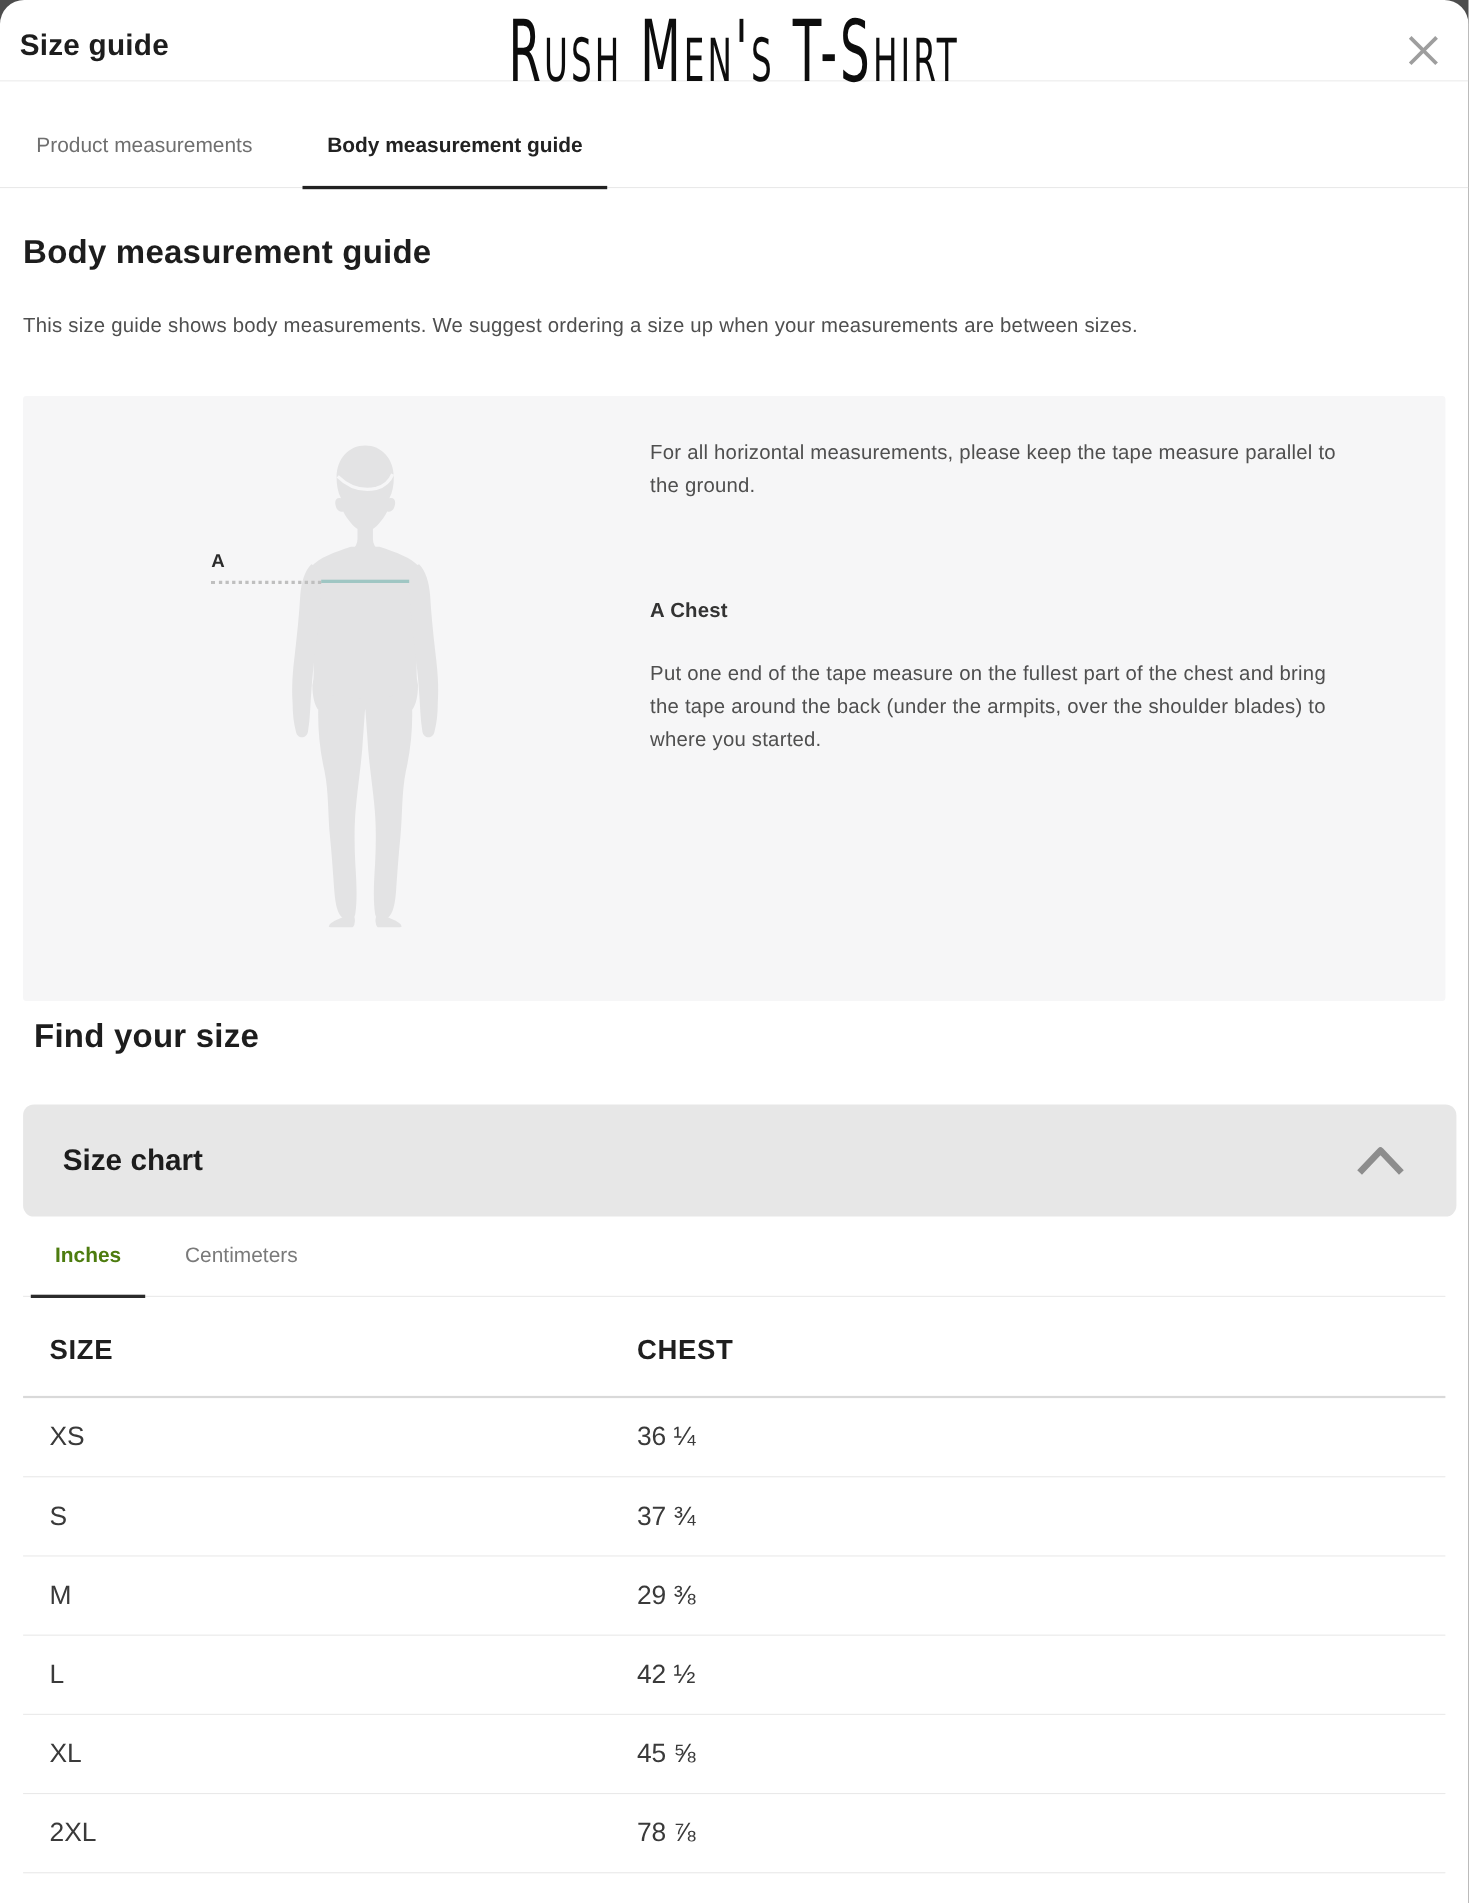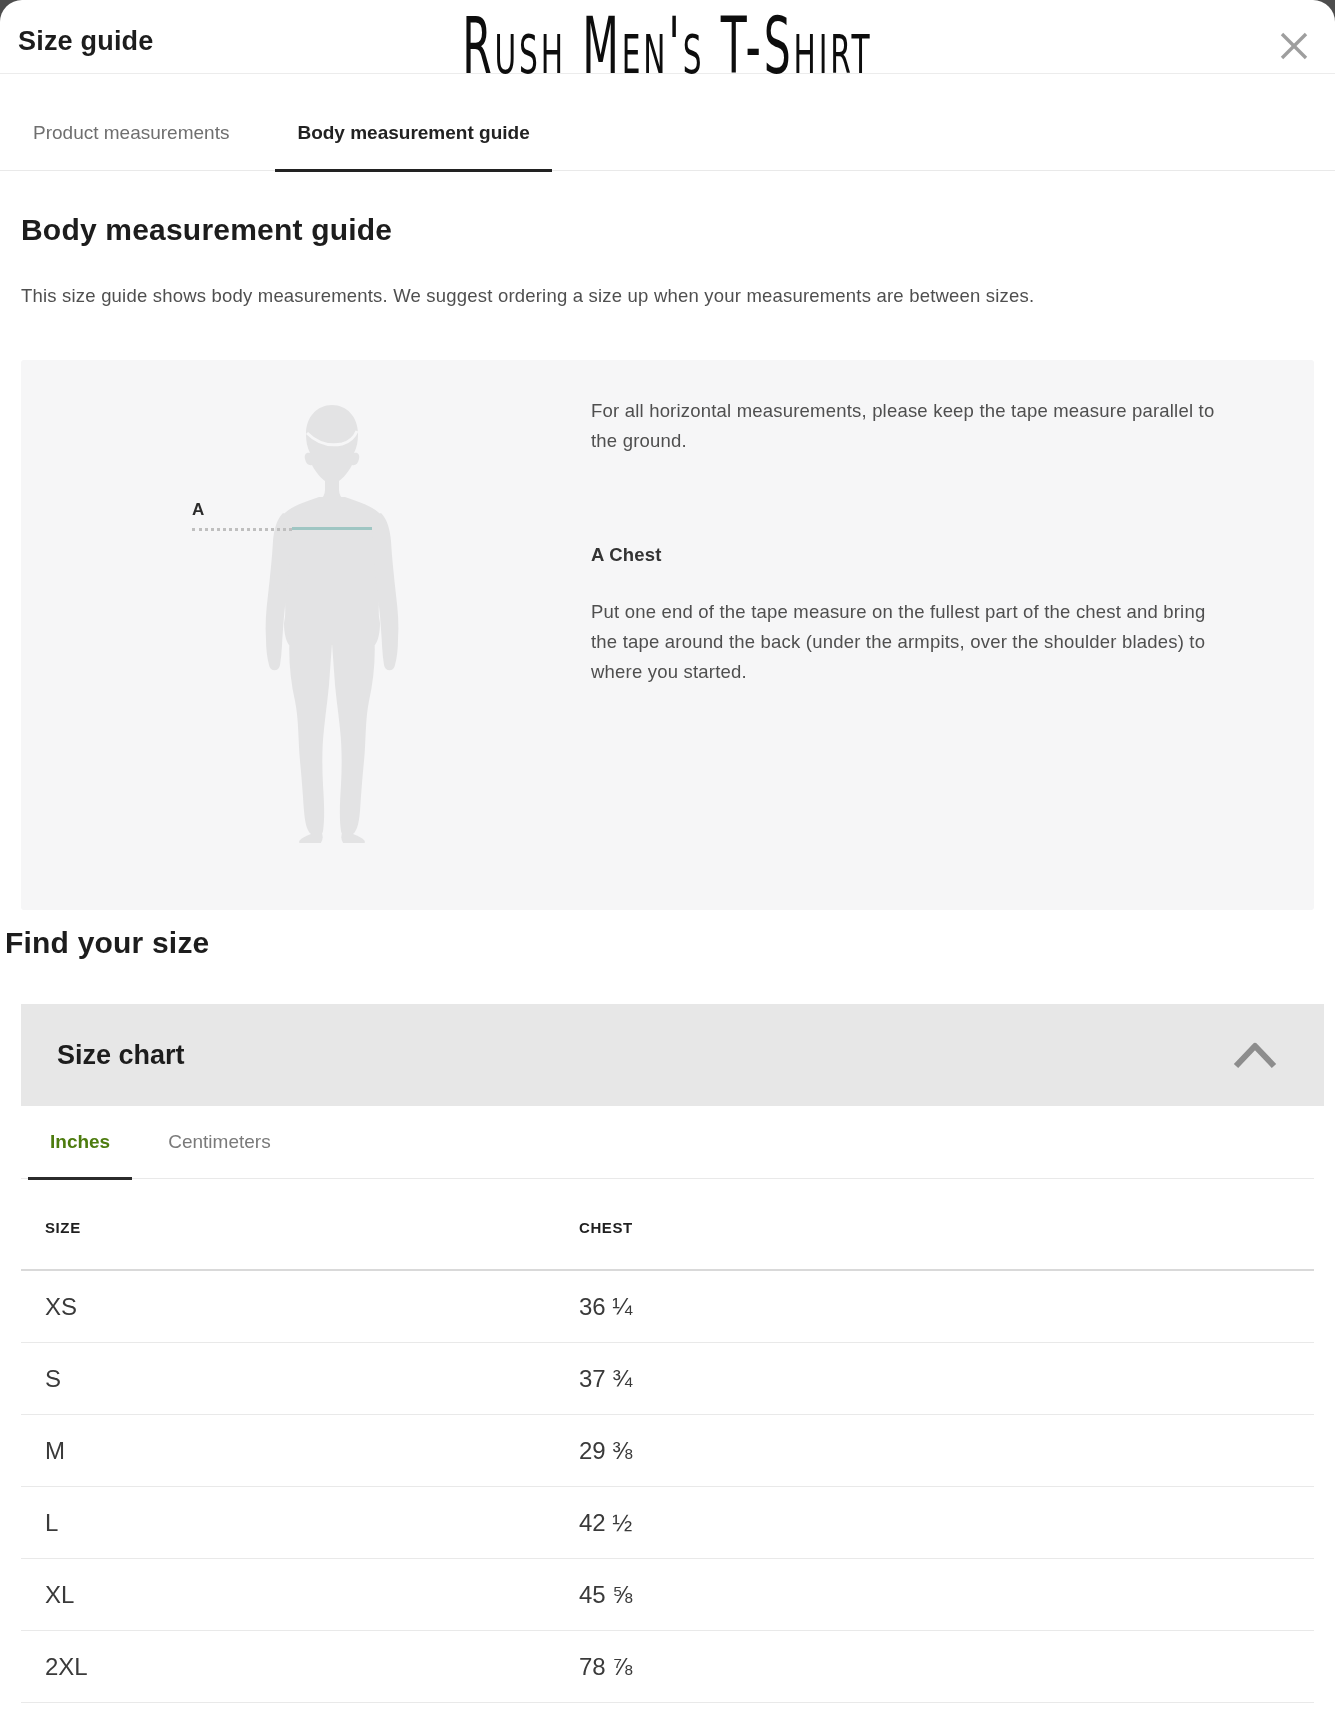--- a/index.html
+++ b/index.html
@@ -30,37 +30,37 @@
   .silhouette { position:absolute; left:231px; top:43px; width:160px; height:440px; }
   .marker-a { position:absolute; left:171px; top:140px; font-size:17px; font-weight:bold; color:#2b2b2b; }
   .dotted-line { position:absolute; left:171px; top:168px; width:100px; height:0; border-top:3px dotted #bfbfbf; }
   .chest-line { position:absolute; left:271px; top:167px; width:80px; height:3px; }
   .panel-text { position:absolute; left:570px; top:36px; width:710px; font-size:18.5px; color:#4f4f4f; line-height:30px; letter-spacing:.2px; }
   .pre { white-space:pre-line; }
   .measure-title { margin-top:84px; font-weight:bold; color:#333333; font-size:18.5px; }
   .measure-body { margin-top:27px; }
 
   
-  .find-size { margin-top:16px; padding:0 5px; }
+  .find-size { margin-top:16px; padding:0 31px; }
 
   
-  .chart-bar { position:relative; margin:44px 11px 0 21px; height:102px; background:#e7e7e7; border-radius:0; display:flex; align-items:center; cursor:pointer; }
+  .chart-bar { position:relative; margin:44px 11px 0 21px; height:102px; background:#e7e7e7; border-radius:10px; display:flex; align-items:center; cursor:pointer; }
   .chart-bar-title { margin-left:36px; font-size:27px; font-weight:bold; color:#1d1d1d; }
   .chevron { position:absolute; right:44px; top:33px; }
 
   
   .unit-tabs { position:relative; display:flex; height:73px; margin:0 21px; border-bottom:1px solid #e9e9e9; }
   .unit-tab { display:flex; align-items:center; justify-content:center; padding:0 22px; font-size:19px; color:#7a7a7a; cursor:pointer; margin-left:7px; }
   .unit-tab.active { color:#4d7c0f; font-weight:bold; border-bottom:3px solid #2b2b2b; margin-bottom:-2px; }
   .unit-tab + .unit-tab { margin-left:14px; }
 
   
   .size-table { margin:0 21px; }
   .thead { display:flex; align-items:center; height:92px; padding-top:6px; border-bottom:2px solid #d9d9d9; }
-  .th { font-size:15px; font-weight:bold; color:#1f1f1f; letter-spacing:.6px; }
+  .th { font-size:25px; font-weight:bold; color:#1f1f1f; letter-spacing:.6px; }
   .col-size { width:558px; padding-left:24px; }
   .col-chest { flex:1; }
   .trow { display:flex; align-items:center; height:72px; border-bottom:1px solid #e9e9e9; font-size:24px; color:#3a3a3a; }
 </style>
 </head>
 <body>
 
 <div class="modal">
 
   <div class="modal-header">

